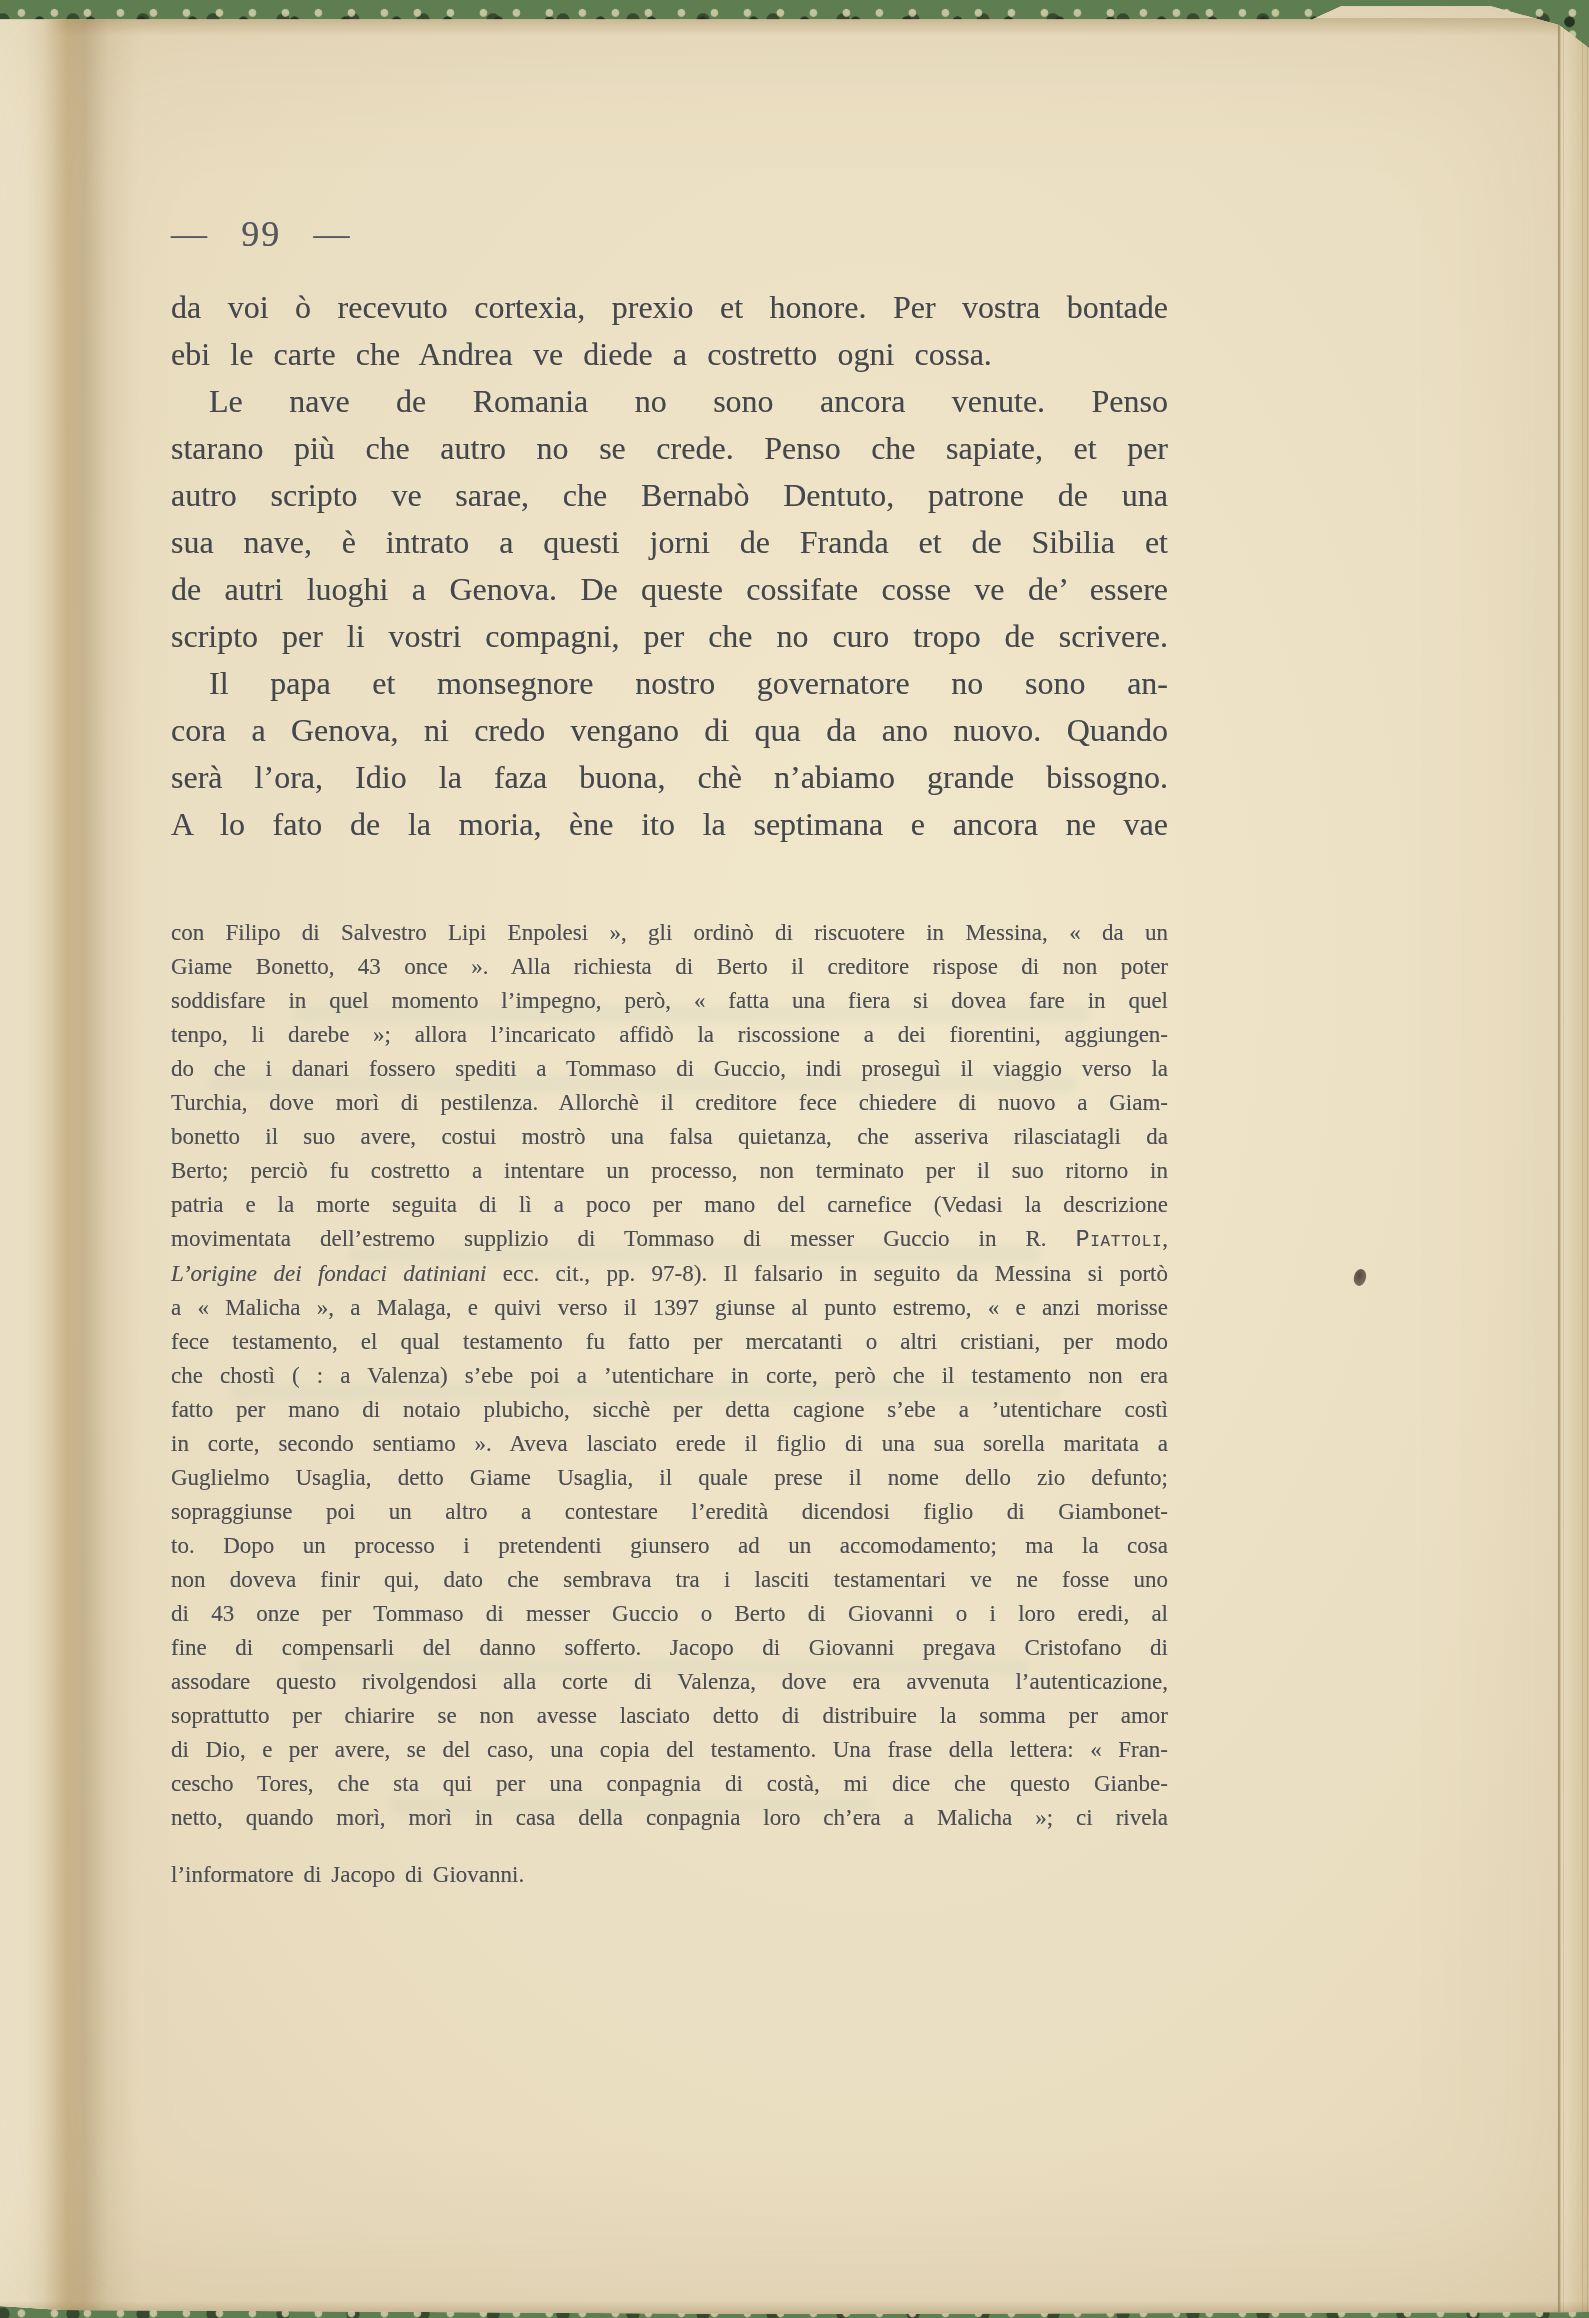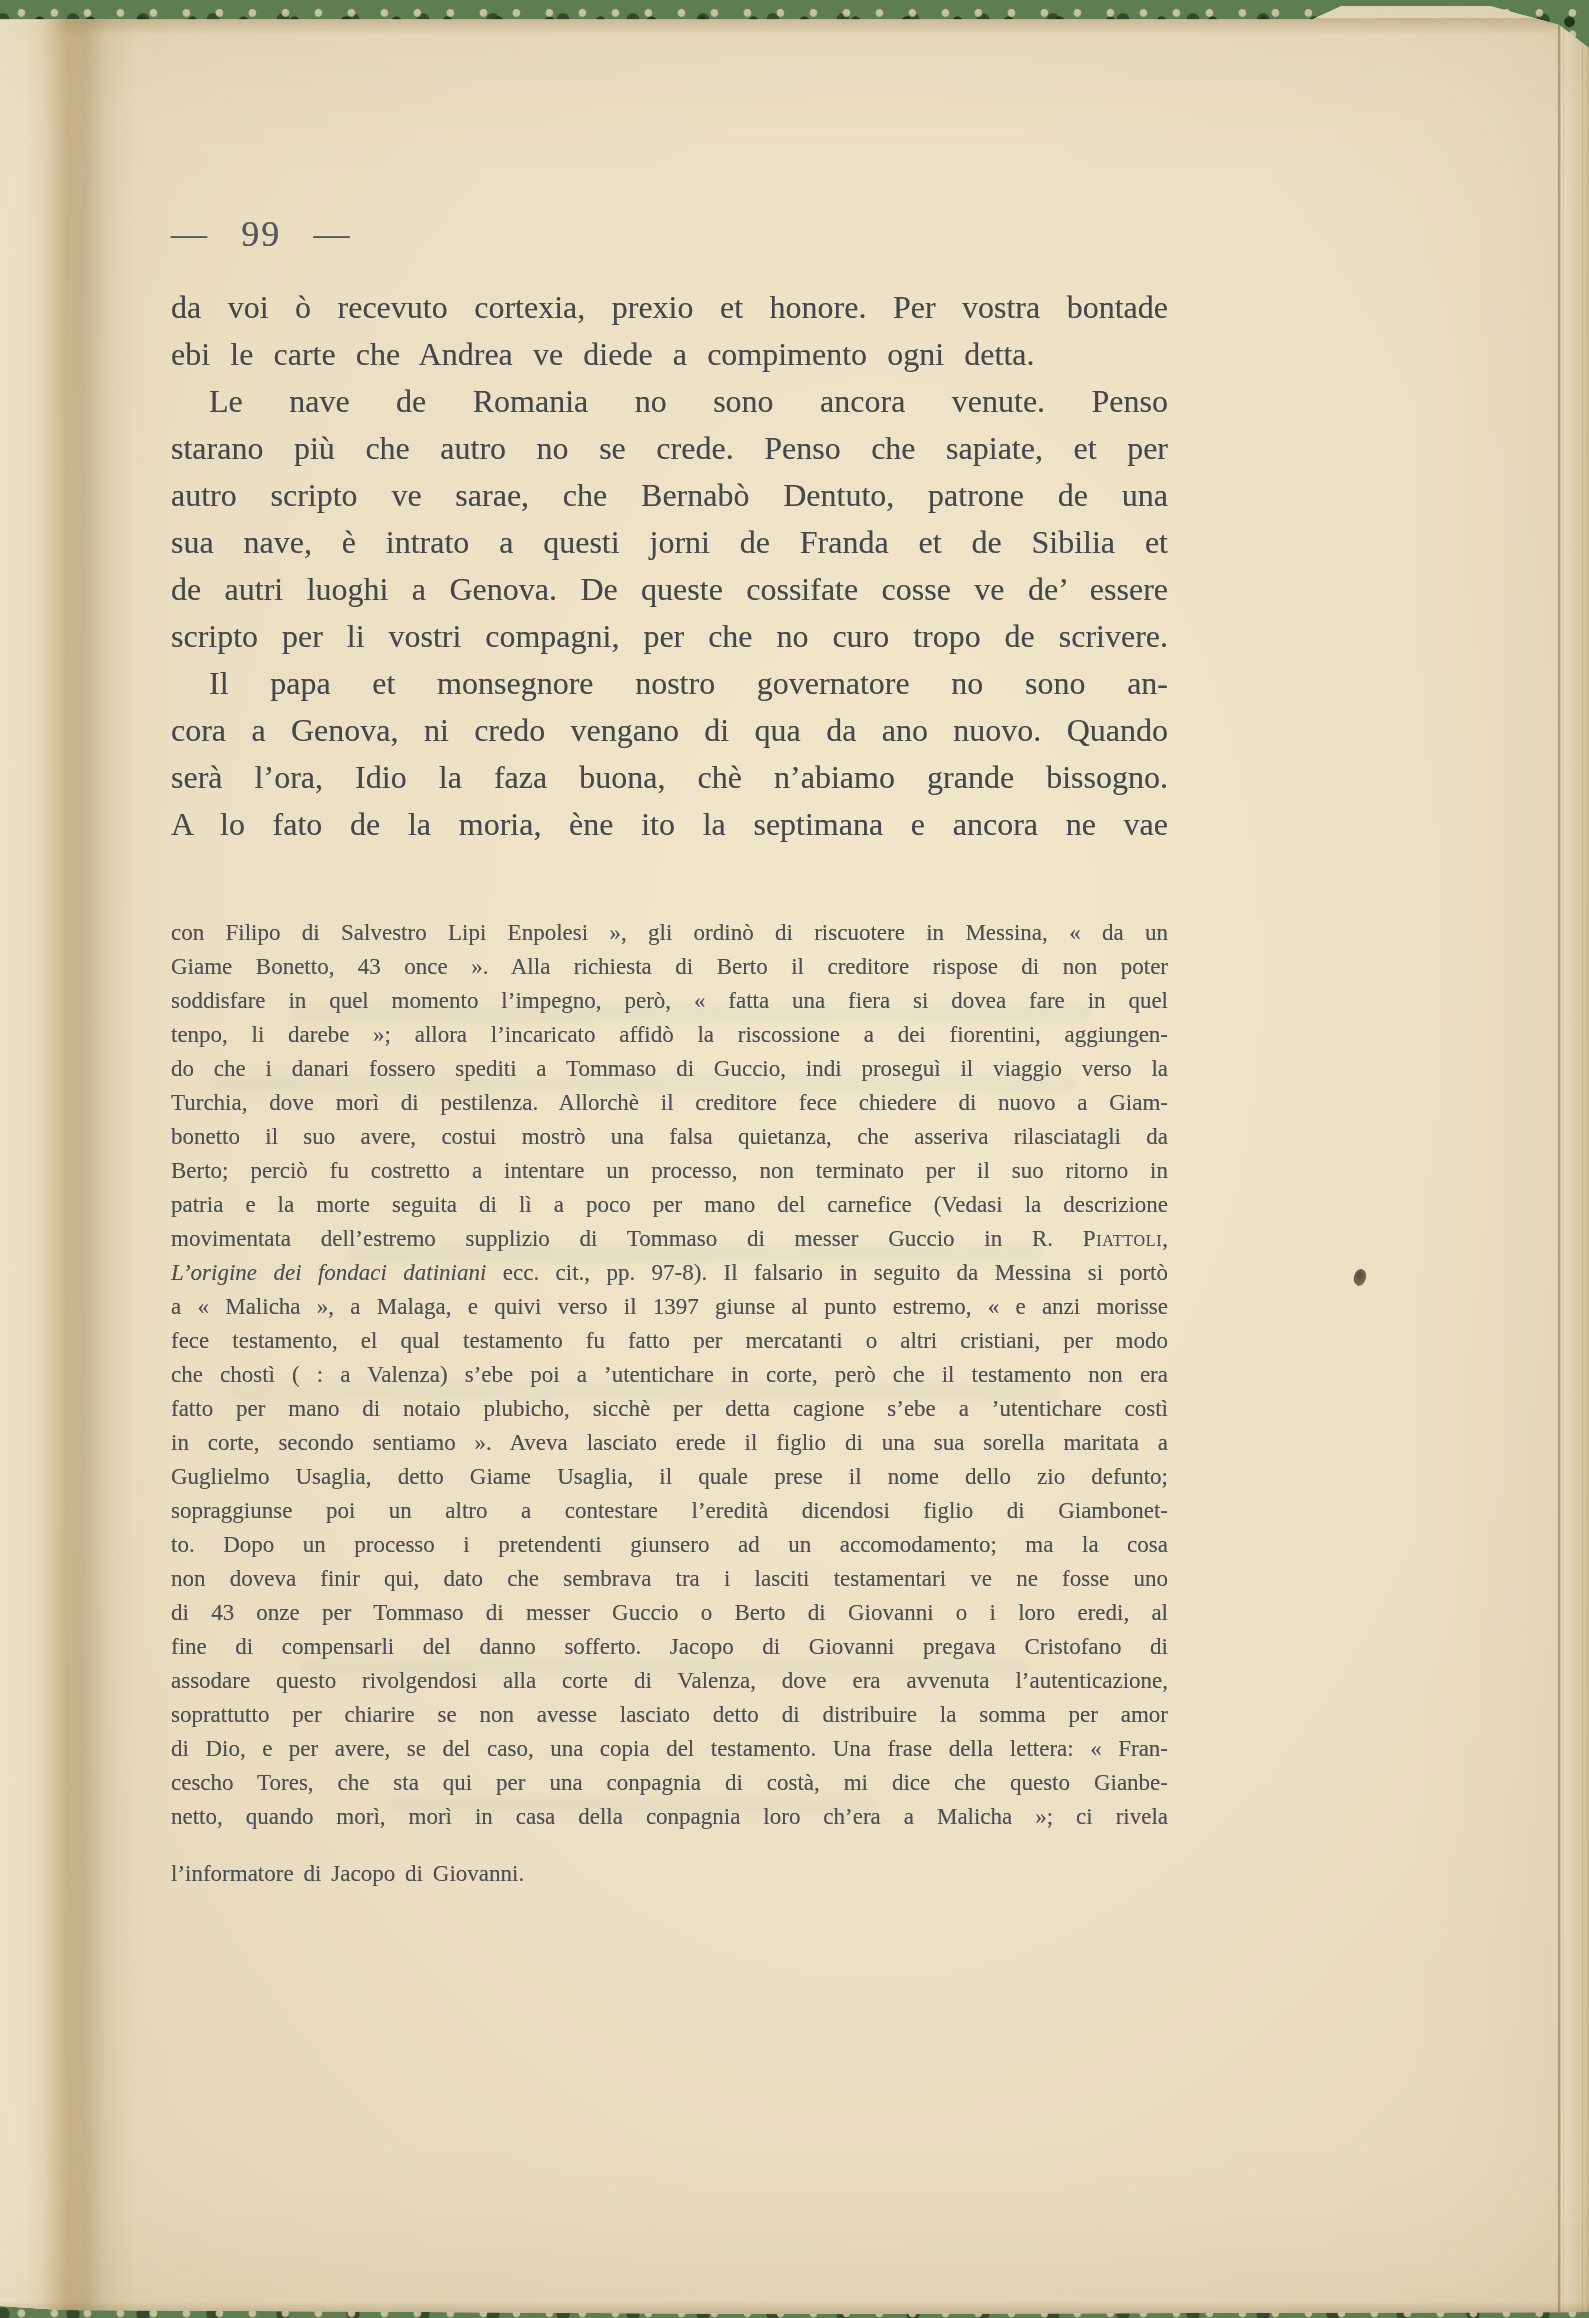--- a/index.html
+++ b/index.html
@@ -81,21 +81,21 @@
 
   .bline, .fline {
     text-align: justify;
     text-align-last: justify;
     white-space: normal;
   }
   .indent { text-indent: 38px; }
   .end { text-align-last: left; word-spacing: 0.38em; }
   .fline.end { word-spacing: 0.18em; margin-top: 23px; }
   .i  { font-style: italic; }
-  .sc { font-variant: small-caps; letter-spacing: 0.7px; }
+  .sc { font-variant: small-caps; letter-spacing: 0.7px; font-family: Liberation Mono, monospace; }
 
   
   .ghost {
     position: absolute; height: 16.7px; border-radius: 8.3px;
     background: #8fae9c; opacity: 0.08; filter: blur(3.5px);
     pointer-events: none;
   }
   .g1 { left: 292px;  top: 1005px; width: 798px; }
   .g2 { left: 208px;  top: 1075px; width: 868px; }
   .g3 { left: 347px;  top: 1246px; width: 694px; }
@@ -122,21 +122,21 @@
   <div class="ghost g2"></div>
   <div class="ghost g3"></div>
   <div class="ghost g4"></div>
   <div class="ghost g5"></div>
   <div class="ghost g6"></div>
 
   <div class="page-number">— 99 —</div>
 
   <div class="body-text" id="body-text">
       <div class="bline"><span>da voi ò recevuto cortexia, prexio et honore. Per vostra bontade</span></div>
-      <div class="bline end"><span>ebi le carte che Andrea ve diede a compimento ogni detta.</span></div>
+      <div class="bline end"><span>ebi le carte che Andrea ve diede a costretto ogni cossa.</span></div>
       <div class="bline indent"><span>Le nave de Romania no sono ancora venute. Penso</span></div>
       <div class="bline"><span>starano più che autro no se crede. Penso che sapiate, et per</span></div>
       <div class="bline"><span>autro scripto ve sarae, che Bernabò Dentuto, patrone de una</span></div>
       <div class="bline"><span>sua nave, è intrato a questi jorni de Franda et de Sibilia et</span></div>
       <div class="bline"><span>de autri luoghi a Genova. De queste cossifate cosse ve de’ essere</span></div>
       <div class="bline"><span>scripto per li vostri compagni, per che no curo tropo de scrivere.</span></div>
       <div class="bline indent"><span>Il papa et monsegnore nostro governatore no sono an-</span></div>
       <div class="bline"><span>cora a Genova, ni credo vengano di qua da ano nuovo. Quando</span></div>
       <div class="bline"><span>serà l’ora, Idio la faza buona, chè n’abiamo grande bissogno.</span></div>
       <div class="bline"><span>A lo fato de la moria, ène ito la septimana e ancora ne vae</span></div>

